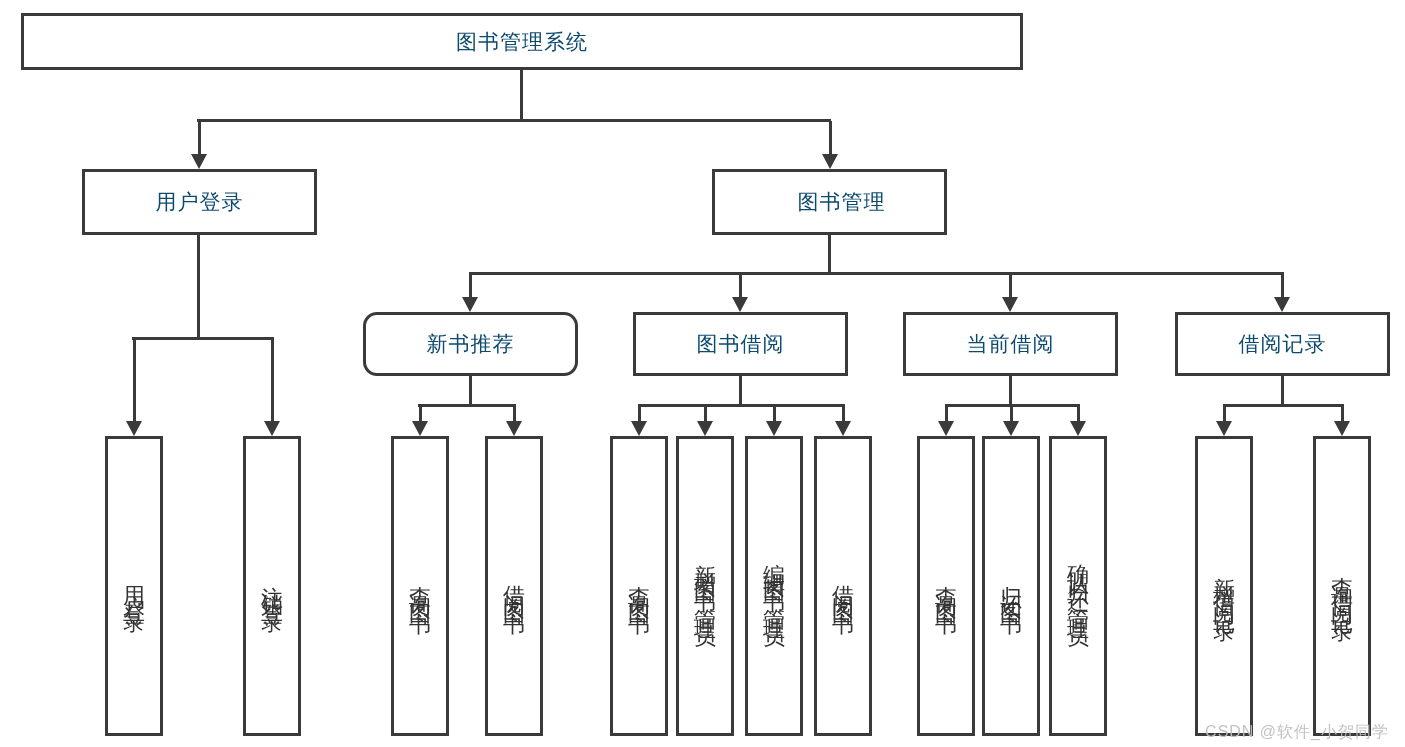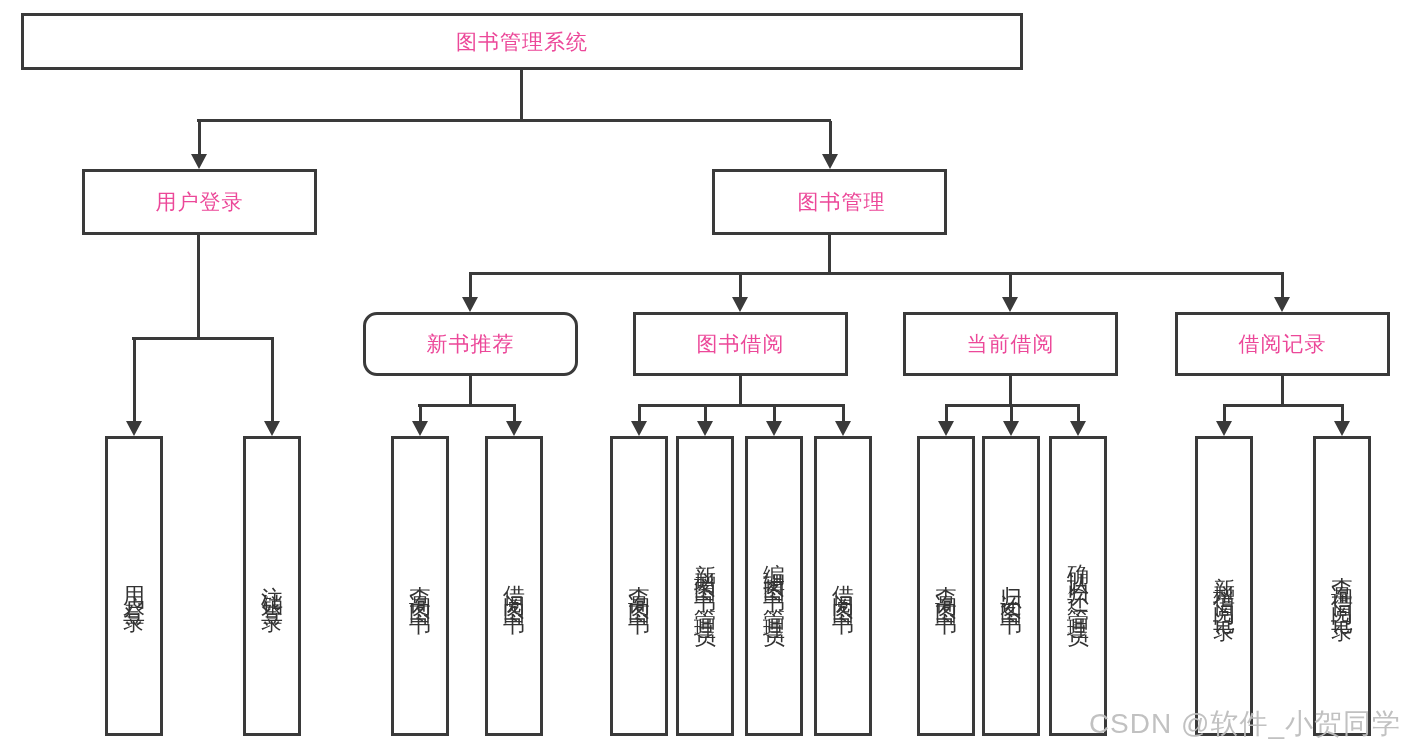--- a/index.html
+++ b/index.html
@@ -15,21 +15,21 @@
   .box {
     position: absolute;
     box-sizing: border-box;
     border: 3px solid #3a3a3a;
     background: #ffffff;
     display: flex;
     align-items: center;
     justify-content: center;
     font-size: 21px;
     letter-spacing: 1px;
-    color: #ec4899;
+    color: #0c4a6e;
   }
   .vbox {
     position: absolute;
     box-sizing: border-box;
     border: 3px solid #3a3a3a;
     background: #ffffff;
     display: flex;
     align-items: center;
     justify-content: center;
   }
@@ -49,23 +49,23 @@
     width: 3px; background: #3a3a3a;
   }
   .arr::after {
     content: ''; position: absolute; left: 0; bottom: 0; width: 0; height: 0;
     border-left: 8px solid transparent;
     border-right: 8px solid transparent;
     border-top: 15px solid #3a3a3a;
   }
   .watermark {
     position: absolute;
-    right: 4px;
+    right: 16px;
     bottom: 4px;
-    font-size: 28px;
+    font-size: 16px;
     color: rgba(190,190,190,0.95);
     letter-spacing: 1px;
     z-index: 10;
     white-space: nowrap;
   }
 </style>
 </head>
 <body>
 
 <div class="canvas">

